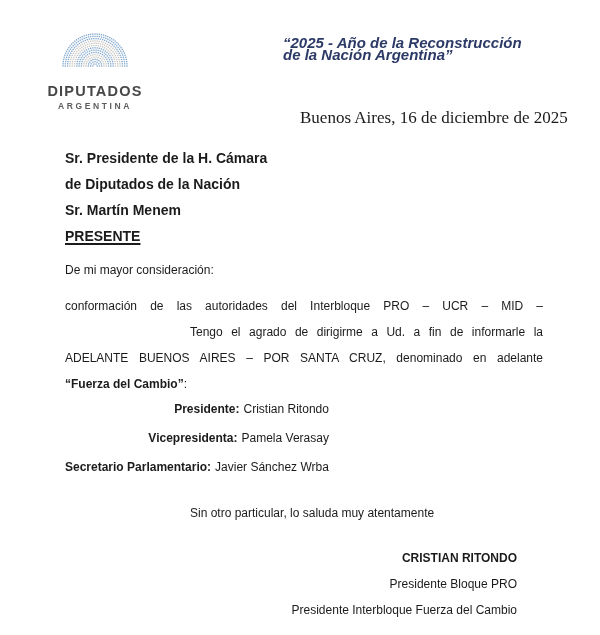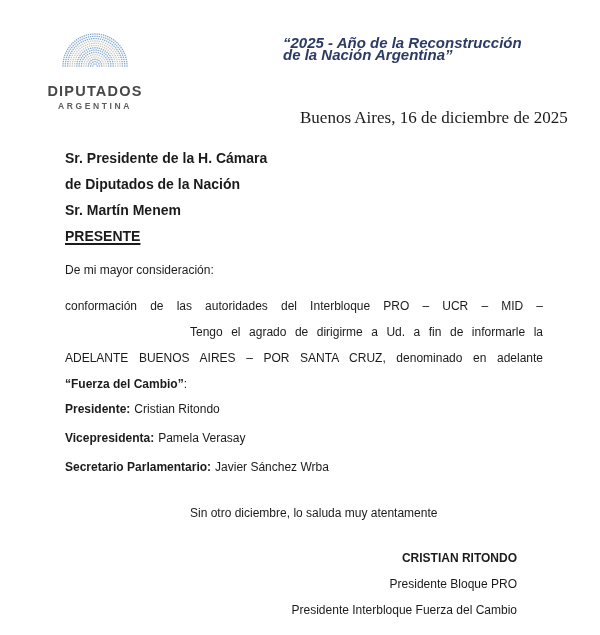--- a/index.html
+++ b/index.html
@@ -91,20 +91,21 @@
   .jline { text-align: justify; text-align-last: justify; }
   .jline.indent { padding-left: 125px; }
   .lline { text-align: left; }
 
   .officers {
     position: absolute;
     left: 65px;
     top: 395px;
     font-size: 12px;
     line-height: 29px;
+    text-align: right;
   }
   .officer .oname { margin-left: 4px; }
 
   .closing {
     position: absolute;
     left: 190px;
     top: 500px;
     font-size: 12px;
     line-height: 26px;
   }
@@ -514,21 +515,21 @@
       <b>Presidente:</b><span class="oname">Cristian Ritondo</span>
     </div>
     <div class="officer">
       <b>Vicepresidenta:</b><span class="oname">Pamela Verasay</span>
     </div>
     <div class="officer">
       <b>Secretario Parlamentario:</b><span class="oname">Javier Sánchez Wrba</span>
     </div>
   </div>
 
-  <div class="closing">Sin otro diciembre, lo saluda muy atentamente</div>
+  <div class="closing">Sin otro particular, lo saluda muy atentamente</div>
 
   <div class="signature">
     <div class="sig-name">CRISTIAN RITONDO</div>
     <div>Presidente Bloque PRO</div>
     <div>Presidente Interbloque Fuerza del Cambio</div>
   </div>
 
 </div>
 
 </body></html>

